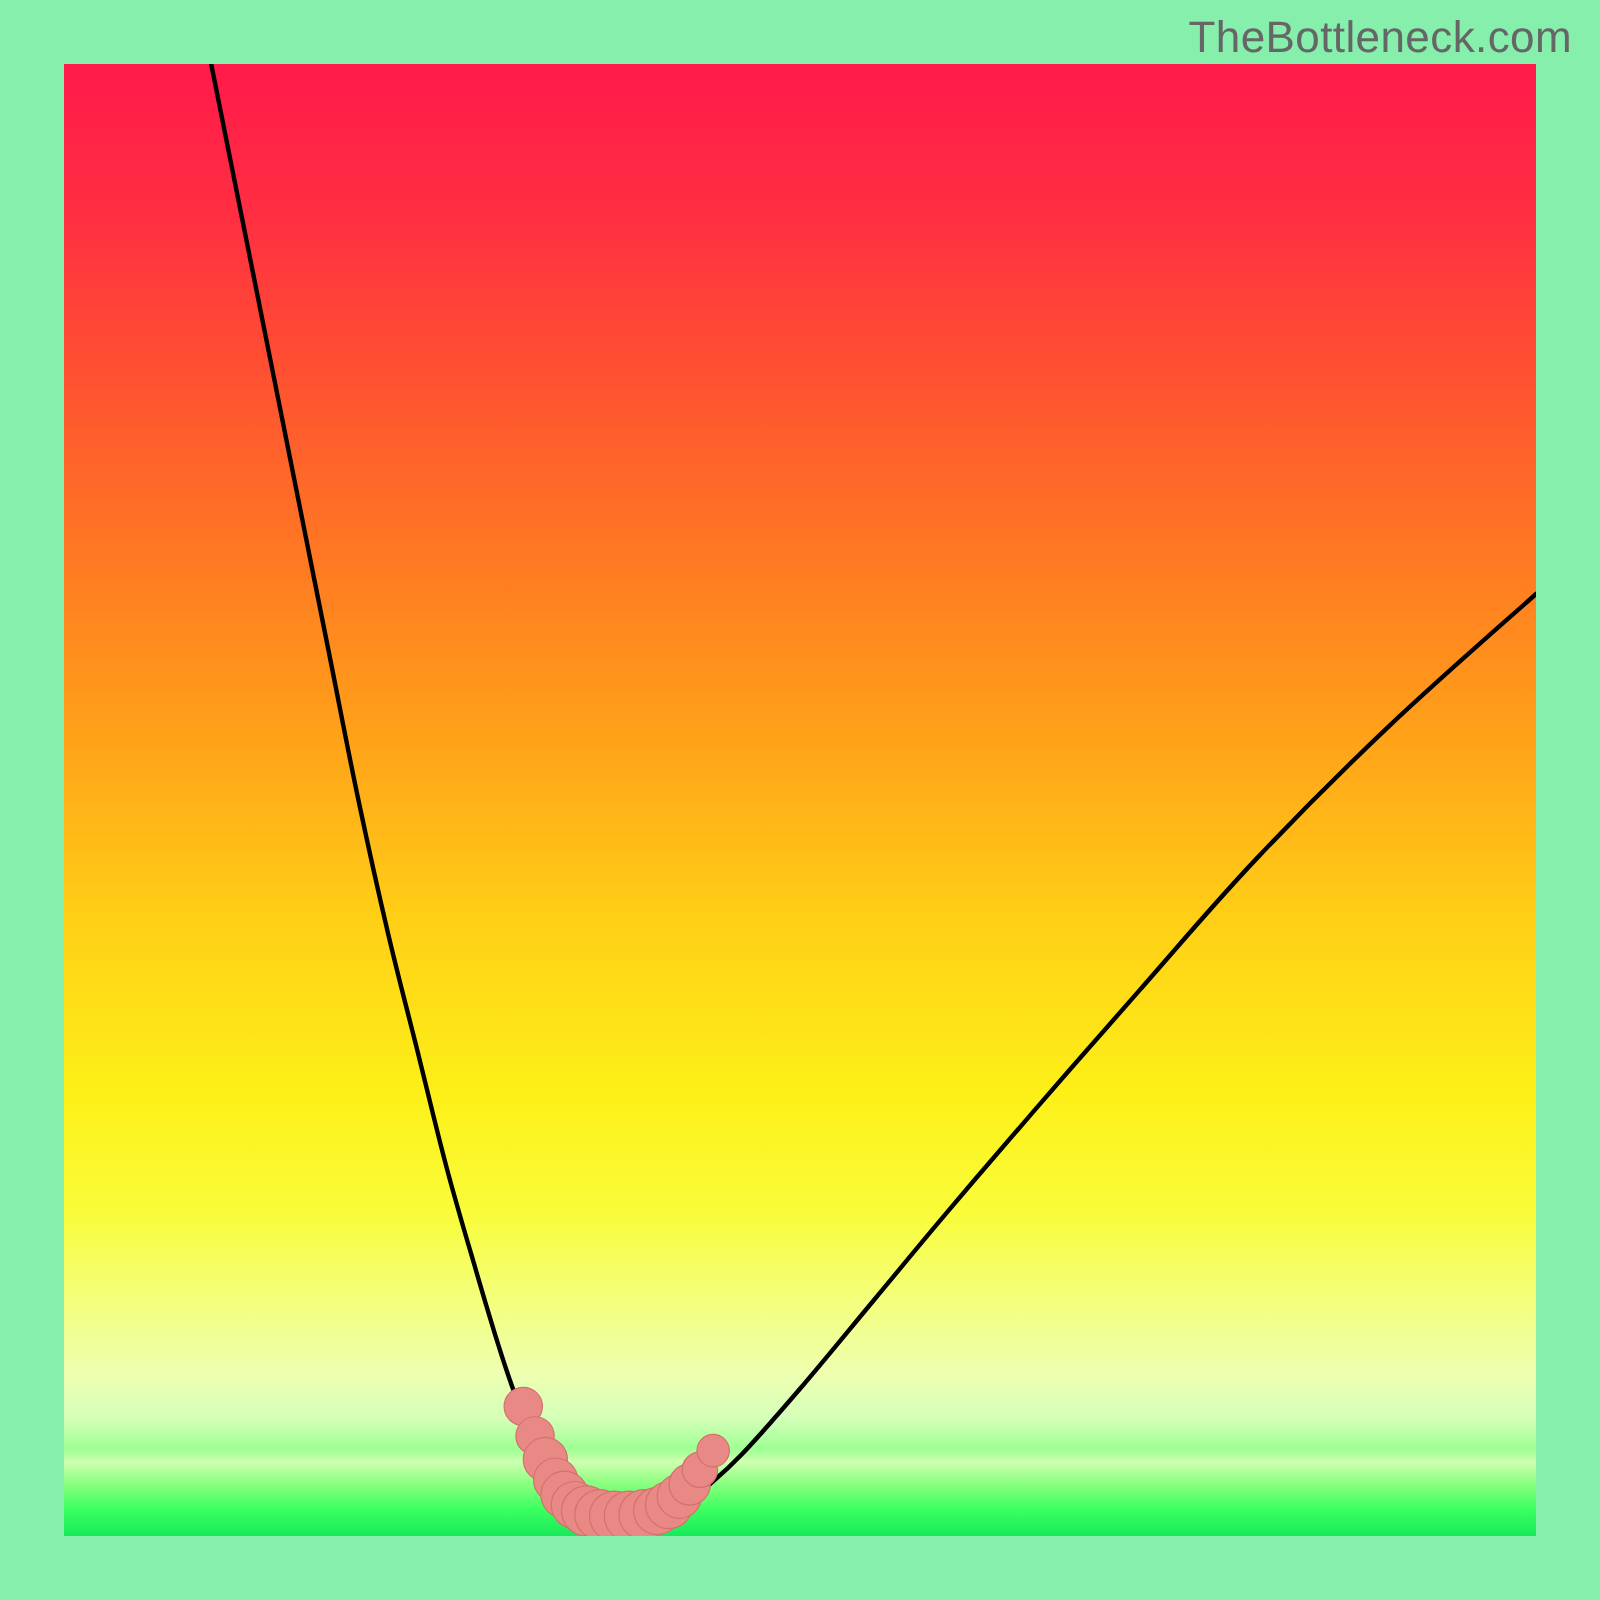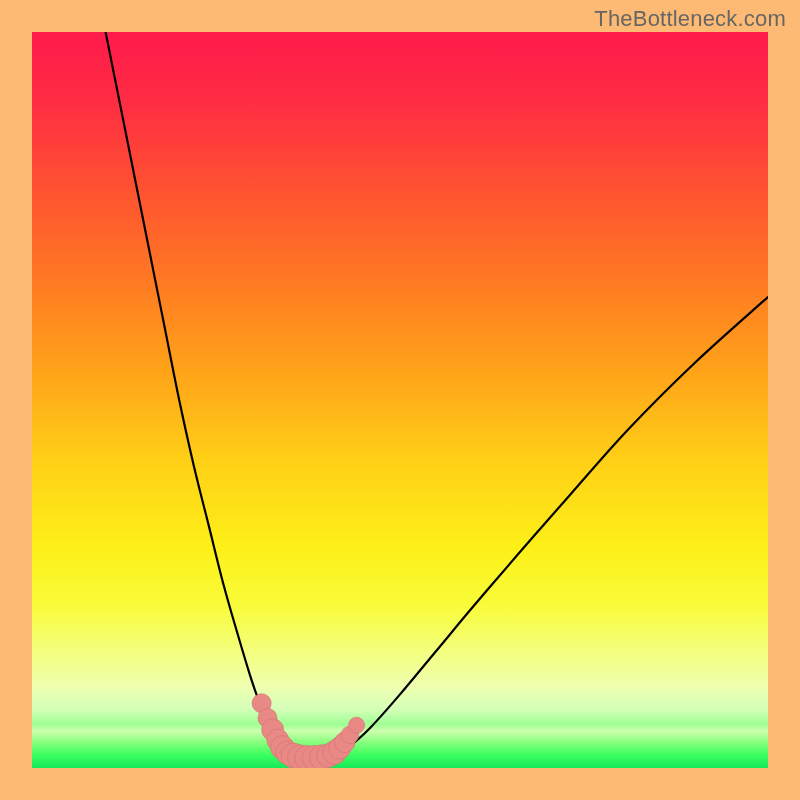--- a/index.html
+++ b/index.html
@@ -10,21 +10,21 @@
     background: #000;
     overflow: hidden;
     font-family: Arial, Helvetica, sans-serif;
   }
   .frame {
     position: absolute;
     top: 0;
     left: 0;
     width: 800px;
     height: 800px;
-    background: #fdba74;
+    background: #86efac;
   }
   .plot {
     position: absolute;
     top: 32px;
     left: 32px;
     width: 736px;
     height: 736px;
     overflow: hidden;
   }
   .gradient {

